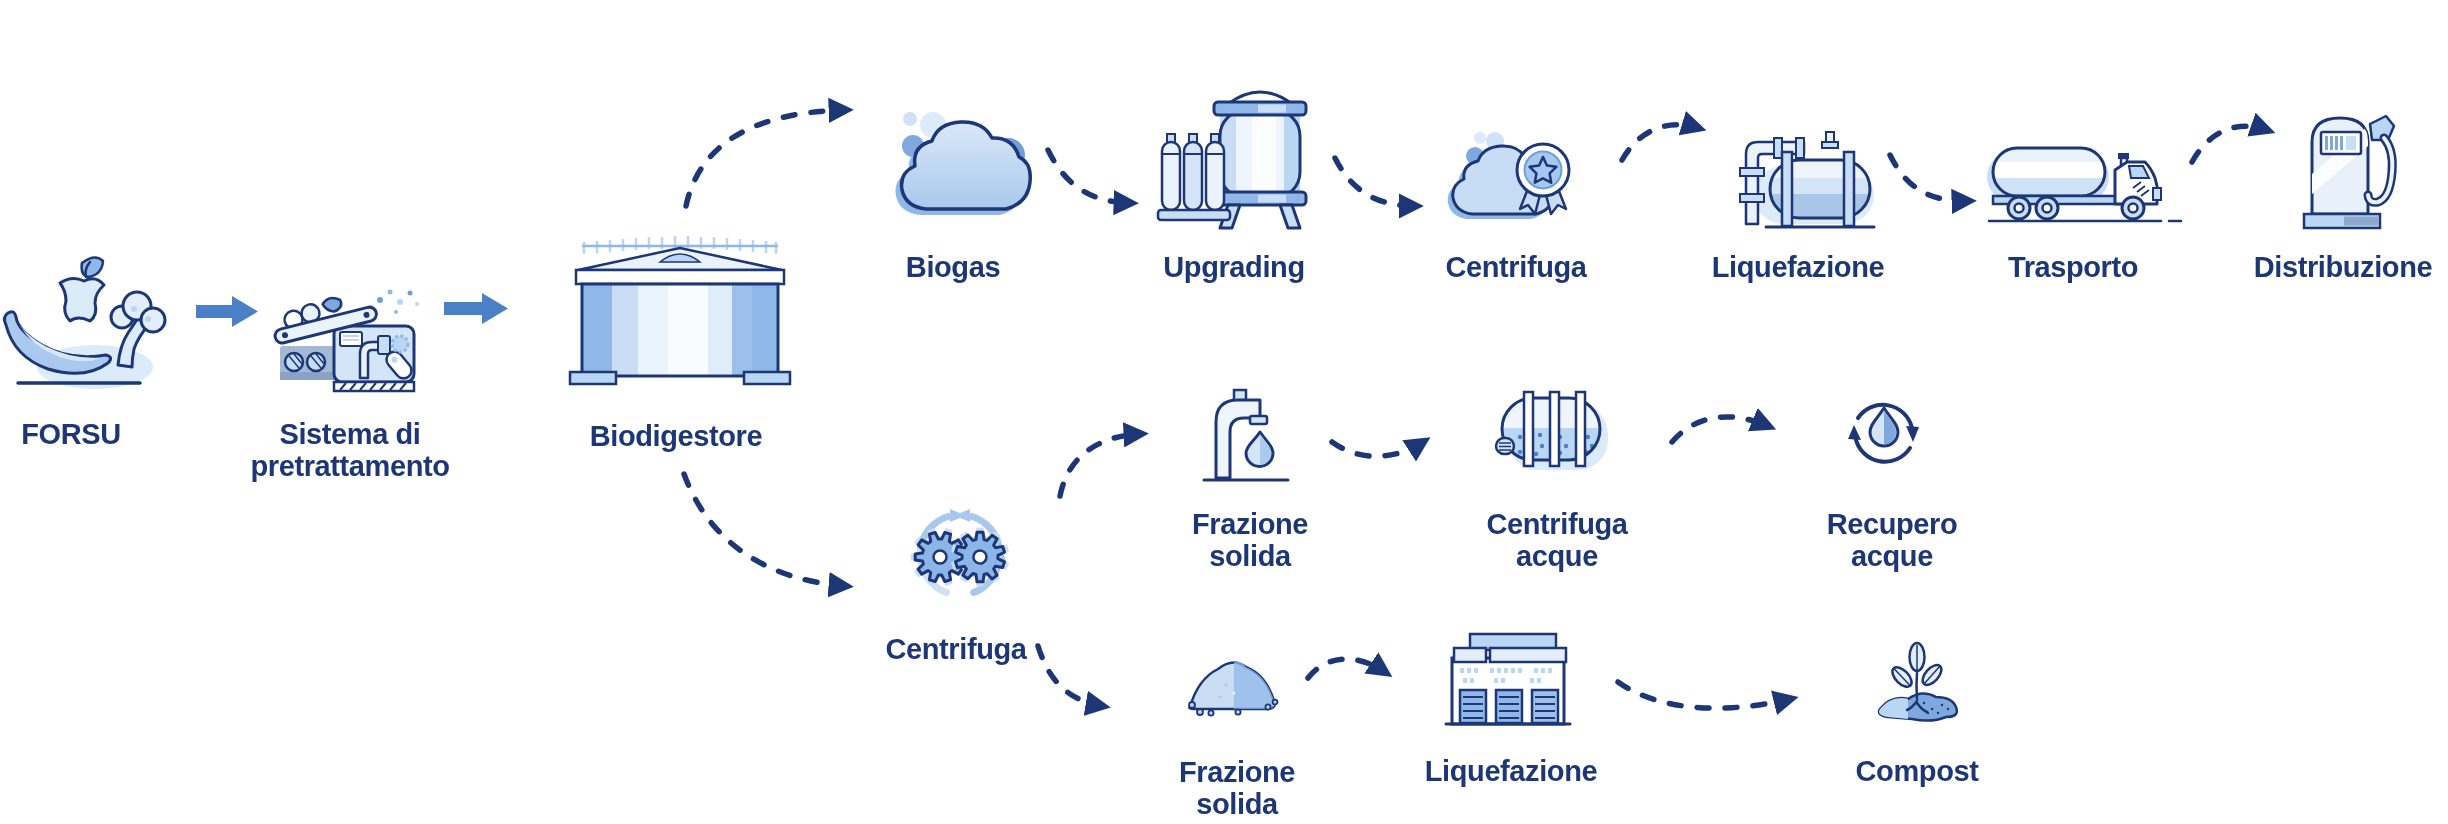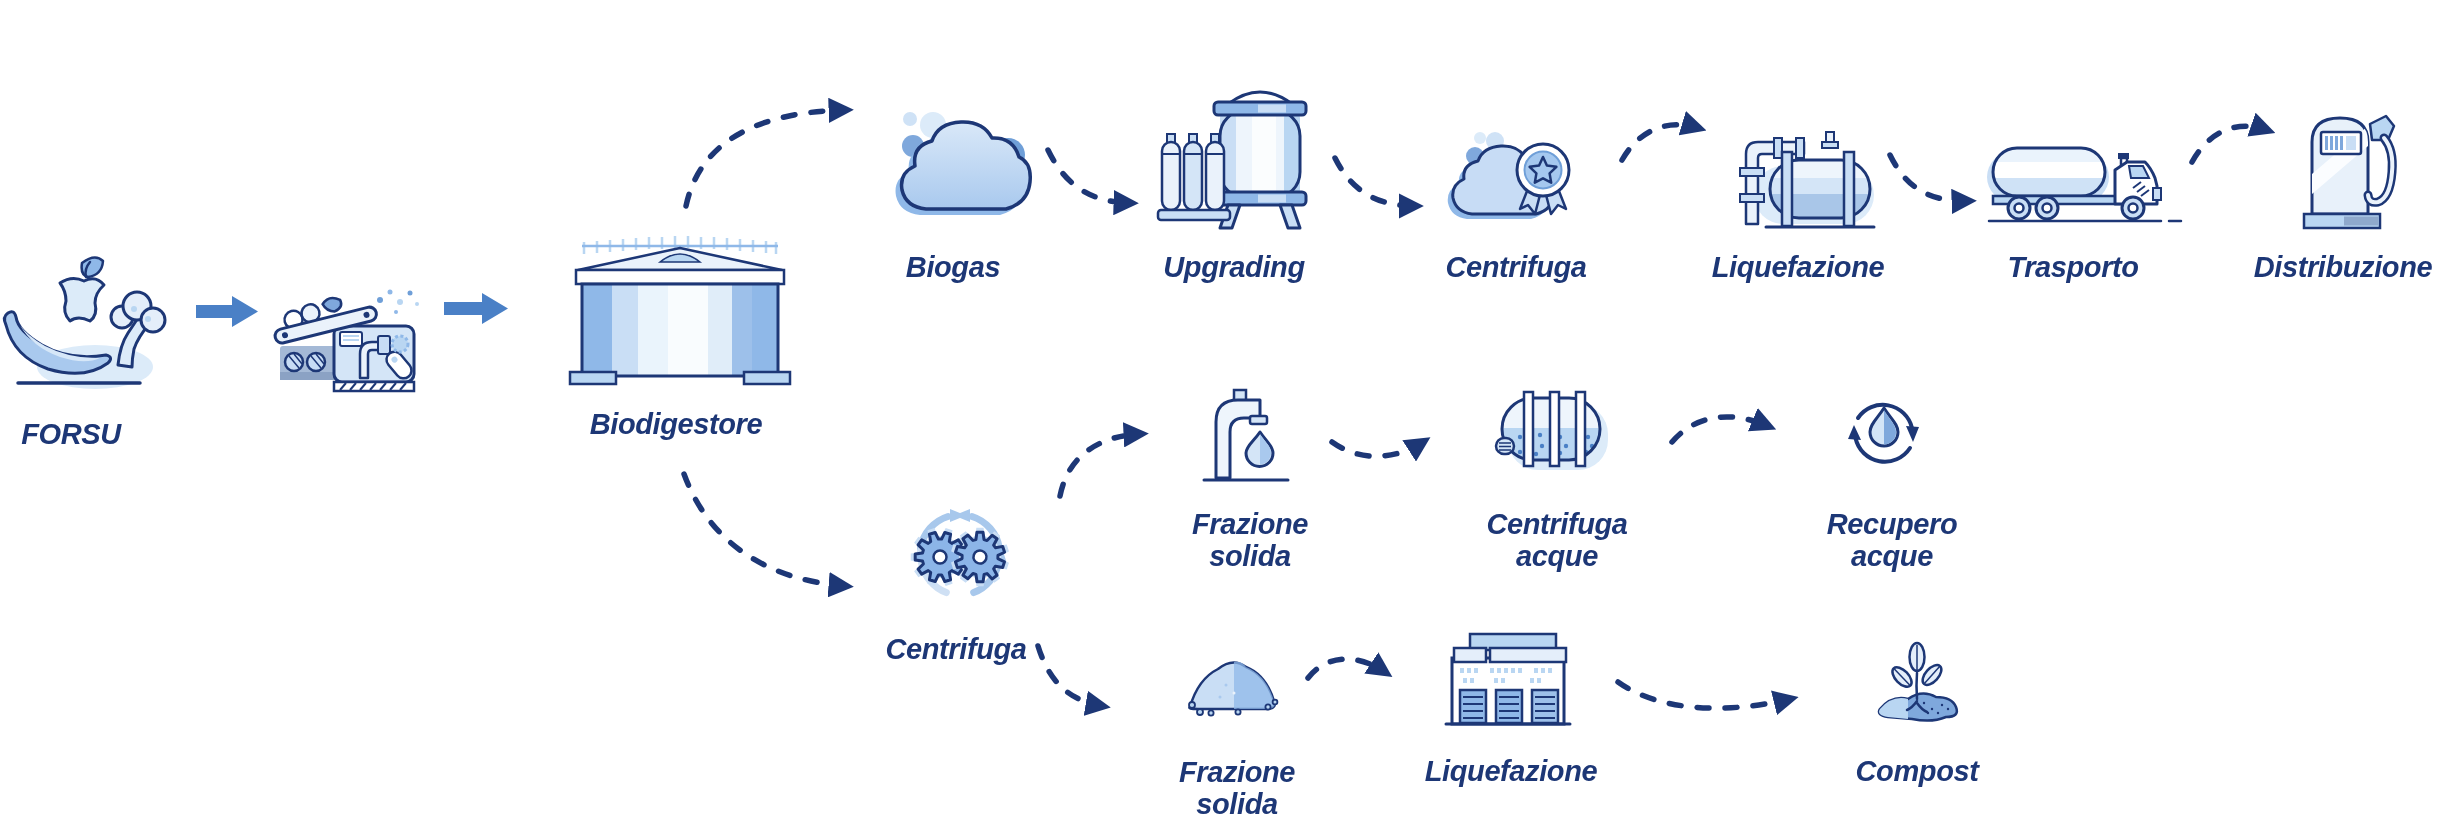--- a/index.html
+++ b/index.html
@@ -2,21 +2,21 @@
 <html><head>
 <meta charset="utf-8">
 <style>
   html,body{margin:0;padding:0;background:#ffffff;}
   #canvas{position:relative;width:2448px;height:824px;background:#ffffff;overflow:hidden;
           font-family:"Liberation Sans","DejaVu Sans",sans-serif;}
   #flow-arrows{position:absolute;left:0;top:0;}
   .icon{position:absolute;}
   .icon svg{display:block;overflow:visible;}
   .lbl{position:absolute;transform:translateX(-50%);color:#1d3776;font-weight:bold;
-       font-size:29px;line-height:32px;text-align:center;white-space:nowrap;letter-spacing:-0.4px;font-style:italic;}
+       font-size:29px;line-height:32px;text-align:center;white-space:nowrap;letter-spacing:-0.4px;}
   .lbl span{display:block;}
 </style>
 </head>
 <body>
 
 <div id="canvas">
 
   <svg id="flow-arrows" width="2448" height="824" viewBox="0 0 2448 824">
     <defs>
       <marker id="ah" viewBox="0 0 10 10" refX="6.5" refY="5" markerWidth="4.6" markerHeight="4.6" orient="auto">
@@ -434,21 +434,25 @@
       <g transform="rotate(42 60 40)">
         <ellipse cx="60" cy="40" rx="6.5" ry="12" fill="#e4eefa" stroke="#1d3776" stroke-width="2.5"></ellipse>
         <path d="M60,29 V51" stroke="#1d3776" stroke-width="1.5"></path>
       </g>
       <ellipse cx="45" cy="22" rx="7.5" ry="14" fill="#e4eefa" stroke="#1d3776" stroke-width="2.5"></ellipse>
       <path d="M45,10 V35" stroke="#1d3776" stroke-width="1.5"></path>
     </svg>
   </div>
 
   <div class="lbl" style="left:71px;top:418px">FORSU</div>
-  <div class="lbl" style="left:676px;top:408px">Biodigestore</div>
+  <div class="lbl" style="left:350px;top:418px">
+    <span>Sistema di</span>
+    <span>pretrattamento</span>
+  </div>
+  <div class="lbl" style="left:676px;top:420px">Biodigestore</div>
   <div class="lbl" style="left:953px;top:251px">Biogas</div>
   <div class="lbl" style="left:1234px;top:251px">Upgrading</div>
   <div class="lbl" style="left:1516px;top:251px">Centrifuga</div>
   <div class="lbl" style="left:1798px;top:251px">Liquefazione</div>
   <div class="lbl" style="left:2073px;top:251px">Trasporto</div>
   <div class="lbl" style="left:2343px;top:251px">Distribuzione</div>
   <div class="lbl" style="left:956px;top:633px">Centrifuga</div>
   <div class="lbl" style="left:1250px;top:508px">
     <span>Frazione</span>
     <span>solida</span>

